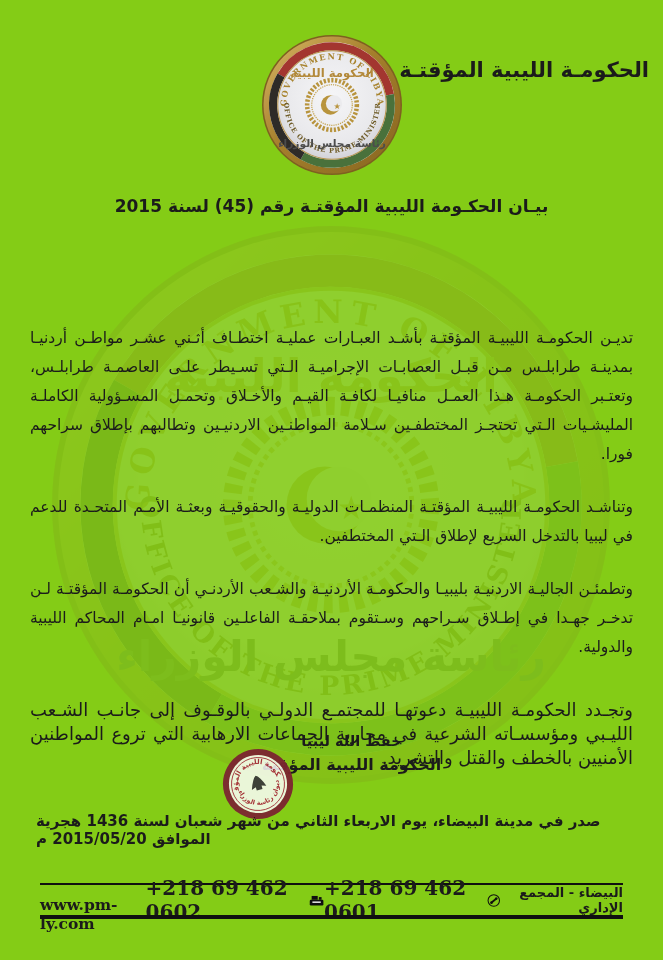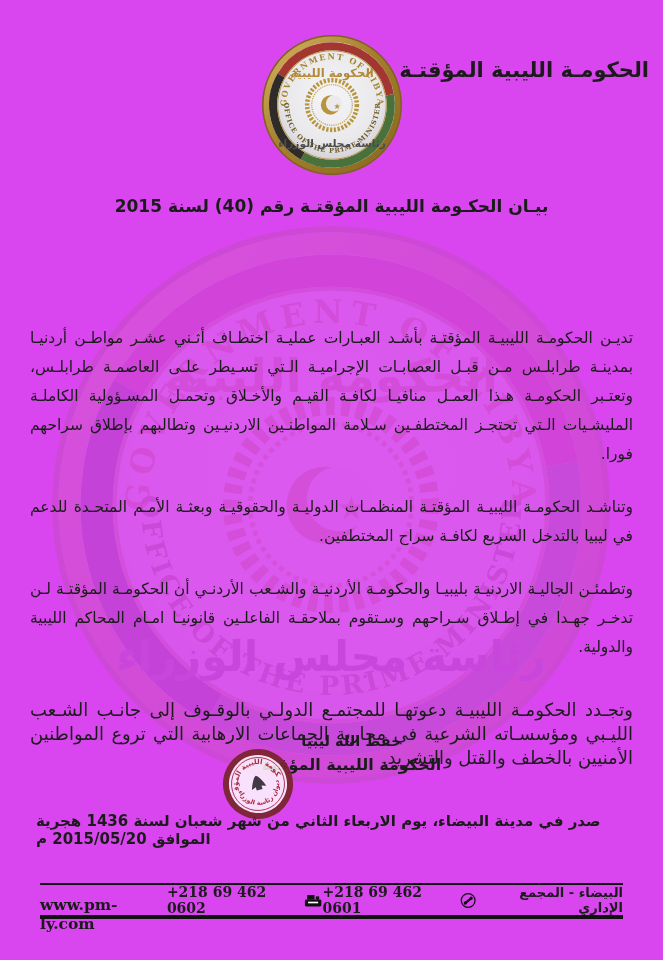--- a/index.html
+++ b/index.html
@@ -1,18 +1,18 @@
 <!DOCTYPE html>
 <html lang="ar"><head>
 <meta charset="utf-8">
 <style>
   html,body{margin:0;padding:0;background:#e9e9e9;}
   .page{
     position:relative; width:663px; height:960px; margin:0 auto;
-    background:#d946ef; overflow:hidden;
+    background:#84cc16; overflow:hidden;
     font-family:"DejaVu Sans", sans-serif; color:#1b1b1b;
   }
   
   .hdr-org{position:absolute; top:58px; right:14px; font-size:21px; font-weight:bold; direction:rtl; letter-spacing:0.5px;}
   .hdr-office{position:absolute; top:74px; left:18px; font-size:16px; font-weight:bold; direction:rtl;}
   .emblem{position:absolute; top:34px; left:261px; width:142px; height:142px;}
   
   .watermark{position:absolute; top:222px; left:48px; width:566px; height:566px; opacity:0.11; pointer-events:none;}
   
   .title-block{position:absolute; top:192px; left:0; width:663px; text-align:center; direction:rtl; font-weight:bold; font-size:17px; line-height:28px;}
@@ -29,21 +29,21 @@
   .issued{position:absolute; top:812px; left:36px; right:36px; direction:rtl; text-align:left; font-weight:bold; font-size:15px;}
   
   .rule-top{position:absolute; top:883px; left:40px; right:40px; height:2px; background:#101010;}
   .rule-bottom{position:absolute; top:915px; left:40px; right:40px; height:4px; background:#101010;}
   .footer-row{
     position:absolute; top:887px; left:40px; right:40px; height:26px;
     display:flex; direction:rtl; justify-content:space-between; align-items:center;
   }
   .footer-loc{font-size:13px; font-weight:bold; direction:rtl;}
   .contact{display:flex; direction:ltr; align-items:center; 
-    font-family:"DejaVu Serif", serif; font-weight:bold; font-size:14px;}
+    font-family:"DejaVu Serif", serif; font-weight:bold; font-size:20px;}
   .site{font-family:"DejaVu Serif", serif; font-weight:bold; font-size:15.5px; direction:ltr;margin-top:28px;}
   .ico{display:inline-block; vertical-align:middle;}
 </style>
 </head>
 <body>
 
 <svg width="0" height="0" style="position:absolute" aria-hidden="true">
   <defs>
     <radialGradient id="disc" cx="50%" cy="42%" r="62%">
       <stop offset="0%" stop-color="#f5f5f7"></stop>
@@ -90,26 +90,26 @@
   <svg class="watermark" viewBox="-70 -70 140 140">
     <use href="#emblemG"></use>
   </svg>
 
   <div class="hdr-org">الحكومـة الليبية المؤقتـة</div>
   <svg class="emblem" viewBox="-70 -70 140 140">
     <use href="#emblemG"></use>
   </svg>
 
   <div class="title-block">
-    <div>بيـان الحكـومة الليبية المؤقتـة رقم (40) لسنة 2015</div>
+    <div>بيـان الحكـومة الليبية المؤقتـة رقم (45) لسنة 2015</div>
   </div>
 
   <div class="body-block">
     <p>تديـن الحكومـة الليبيـة المؤقتـة بأشـد العبـارات عمليـة اختطـاف أثـني عشـر مواطـن أردنيـا بمدينـة طرابلـس مـن قبـل العصابـات الإجراميـة الـتي تسـيطر علـى العاصمـة طرابلـس، وتعتـبر الحكومـة هـذا العمـل منافيـا لكافـة القيـم والأخـلاق وتحمـل المسـؤولية الكاملـة المليشـيات الـتي تحتجـز المختطفـين سـلامة المواطنـين الاردنيـين وتطالبهم بإطلاق سراحهم فورا.</p>
-    <p>وتناشـد الحكومـة الليبيـة المؤقتـة المنظمـات الدوليـة والحقوقيـة وبعثـة الأمـم المتحـدة للدعم في ليبيا بالتدخل السريع لكافـة سراح المختطفين.</p>
+    <p>وتناشـد الحكومـة الليبيـة المؤقتـة المنظمـات الدوليـة والحقوقيـة وبعثـة الأمـم المتحـدة للدعم في ليبيا بالتدخل السريع لإطلاق الـتي المختطفين.</p>
     <p>وتطمئـن الجاليـة الاردنيـة بليبيـا والحكومـة الأردنيـة والشـعب الأردنـي أن الحكومـة المؤقتـة لـن تدخـر جهـدا في إطـلاق سـراحهم وسـتقوم بملاحقـة الفاعلـين قانونيـا امـام المحاكم الليبية والدولية.</p>
     <p class="small">وتجـدد الحكومـة الليبيـة دعوتهـا للمجتمـع الدولـي بالوقـوف إلى جانـب الشـعب الليـبي ومؤسسـاته الشرعية في محاربة الجماعات الارهابية التي تروع المواطنين الأمنيين بالخطف والقتل والتشريد.</p>
   </div>
 
   <div class="closing">
     <div class="l1">حفظ الله ليبيا</div>
     <div class="l2">الحكومة الليبية المؤقتة</div>
   </div>
 
   <svg class="stamp" viewBox="-36 -36 72 72">

